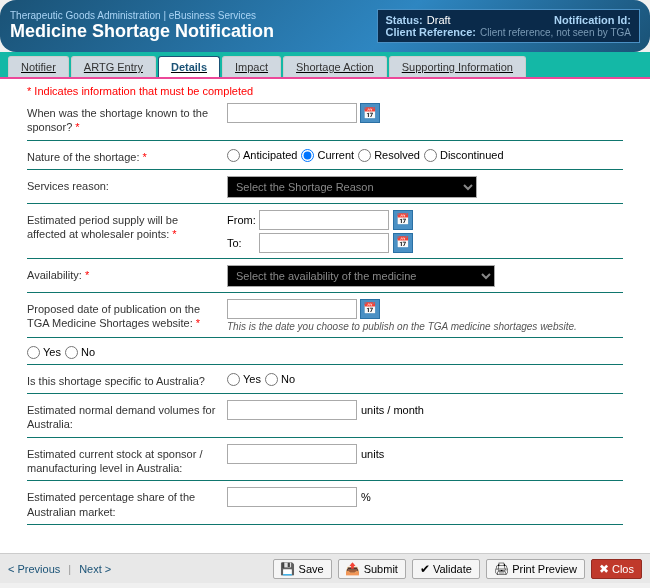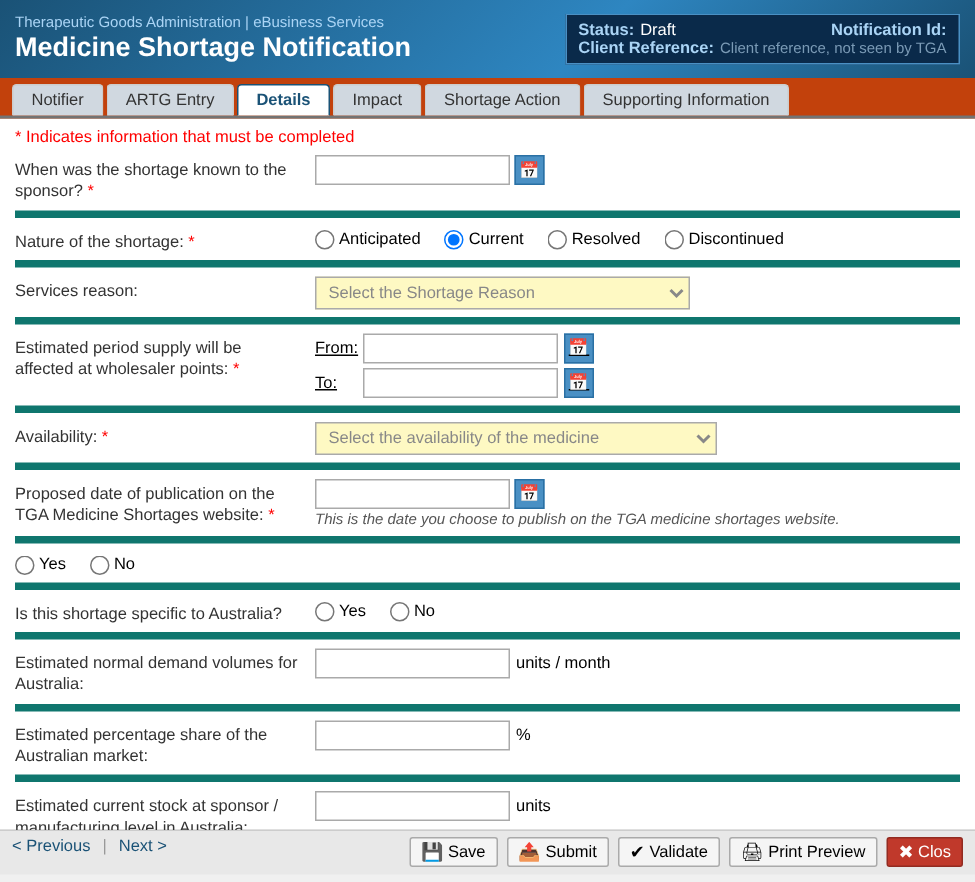--- a/index.html
+++ b/index.html
@@ -6,20 +6,21 @@
     body { font-family: Arial, sans-serif; font-size: 12px; background: #f0f0f0; width: 650px; height: 588px; overflow: hidden; }
 
     
     .header {
       background: linear-gradient(135deg, #1a5276 0%, #2e86c1 60%, #1a5276 100%);
       padding: 8px 10px;
       display: flex;
       justify-content: space-between;
       align-items: center;
       height: 52px;
+      border-radius: 16px;
     }
     .header-left { color: white; }
     .header-left .small-title { font-size: 10px; color: #aad4f5; }
     .header-left .main-title { font-size: 18px; font-weight: bold; color: white; }
     .header-right {
       background: #0a2a4a;
       border: 1px solid #4a90c4;
       padding: 4px 8px;
       color: white;
       font-size: 11px;
@@ -29,25 +30,26 @@
       display: flex;
       align-items: center;
       gap: 4px;
     }
     .header-right .label { font-weight: bold; color: #aad4f5; }
     .header-right .value { color: white; }
     .header-right .placeholder { color: #7a9ab5; font-size: 10px; }
 
     
     .tabs {
-      background: #c2410c;
-      border-bottom: 2px solid #737373;
+      background: #14b8a6;
+      border-bottom: 2px solid #ec4899;
       display: flex;
       padding: 0 8px;
       padding-top: 4px;
+      text-decoration: underline;
     }
     .tab {
       padding: 4px 12px;
       cursor: pointer;
       border: 1px solid #ccc;
       border-bottom: none;
       background: #d0d8e0;
       color: #333;
       font-size: 11px;
       margin-right: 2px;
@@ -56,30 +58,30 @@
     .tab.active {
       background: white;
       border-color: #1a5276;
       font-weight: bold;
       color: #1a5276;
     }
 
     
     .content {
       background: white;
-      padding: 6px 10px;
+      padding: 6px 27px;
       height: calc(588px - 52px - 30px - 32px);
       overflow-y: auto;
     }
     .required-note { color: red; font-size: 11px; margin-bottom: 6px; }
     .form-row {
       display: flex;
       align-items: flex-start;
       margin-bottom: 6px;
-      border-bottom: 5px solid #0f766e;
+      border-bottom: 1px solid #0f766e;
       padding-bottom: 5px;
     }
     .form-label {
       width: 200px;
       min-width: 200px;
       color: #333;
       font-size: 11px;
       padding-right: 8px;
       padding-top: 3px;
       line-height: 1.3;
@@ -109,44 +111,44 @@
       align-items: center;
       justify-content: center;
       cursor: pointer;
       color: white;
       font-size: 11px;
     }
 
     
     .radio-group {
       display: flex;
-      gap: 16px;
+      gap: 4px;
       align-items: center;
       padding-top: 2px;
     }
     .radio-item {
       display: flex;
       align-items: center;
       gap: 3px;
       font-size: 11px;
     }
 
     
     .form-select {
       border: 1px solid #aaa;
       height: 22px;
       font-size: 11px;
       width: 250px;
-      background: #fef9c3;
+      background: #000000;
       color: #888;
       padding: 2px 4px;
     }
 
     
-    .from-to-wrap { display: flex; flex-direction: column; gap: 3px; text-decoration: underline; }
+    .from-to-wrap { display: flex; flex-direction: column; gap: 3px; }
     .from-to-row { display: flex; align-items: center; gap: 4px; font-size: 11px; }
     .from-to-label { width: 28px; }
 
     
     .hint-text { font-size: 10px; color: #555; margin-top: 2px; font-style: italic; }
 
     
     .text-input {
       border: 1px solid #aaa;
       height: 20px;
@@ -154,21 +156,21 @@
       font-size: 11px;
       padding: 2px 4px;
     }
     .unit-label { font-size: 11px; margin-left: 4px; }
 
     
     .footer {
       background: #e8e8e8;
       border-top: 1px solid #ccc;
       display: flex;
-      align-items: flex-start;
+      align-items: center;
       padding: 4px 8px;
       height: 30px;
       justify-content: space-between;
     }
     .footer-left { display: flex; gap: 8px; align-items: center; font-size: 11px; }
     .footer-right { display: flex; gap: 6px; align-items: center; }
     .footer-btn {
       display: flex;
       align-items: center;
       gap: 3px;
@@ -336,35 +338,35 @@
     <div class="form-label">Estimated normal demand volumes for Australia:</div>
     <div class="form-control">
       <div style="display:flex;align-items:center;">
         <input type="text" class="text-input" style="">
         <span class="unit-label">units / month</span>
       </div>
     </div>
   </div>
 
   <div class="form-row">
+    <div class="form-label">Estimated current stock at sponsor / manufacturing level in Australia:</div>
+    <div class="form-control">
+      <div style="display:flex;align-items:center;">
+        <input type="text" class="text-input" style="">
+        <span class="unit-label">units</span>
+      </div>
+    </div>
+  </div>
+
+  <div class="form-row">
     <div class="form-label">Estimated percentage share of the Australian market:</div>
     <div class="form-control">
       <div style="display:flex;align-items:center;">
         <input type="text" class="text-input" style="">
         <span class="unit-label">%</span>
-      </div>
-    </div>
-  </div>
-
-  <div class="form-row">
-    <div class="form-label">Estimated current stock at sponsor / manufacturing level in Australia:</div>
-    <div class="form-control">
-      <div style="display:flex;align-items:center;">
-        <input type="text" class="text-input" style="">
-        <span class="unit-label">units</span>
       </div>
     </div>
   </div>
 
 </div>
 
 <div class="footer">
   <div class="footer-left">
     <span class="nav-link">&lt; Previous</span>
     <span class="nav-sep">|</span>

